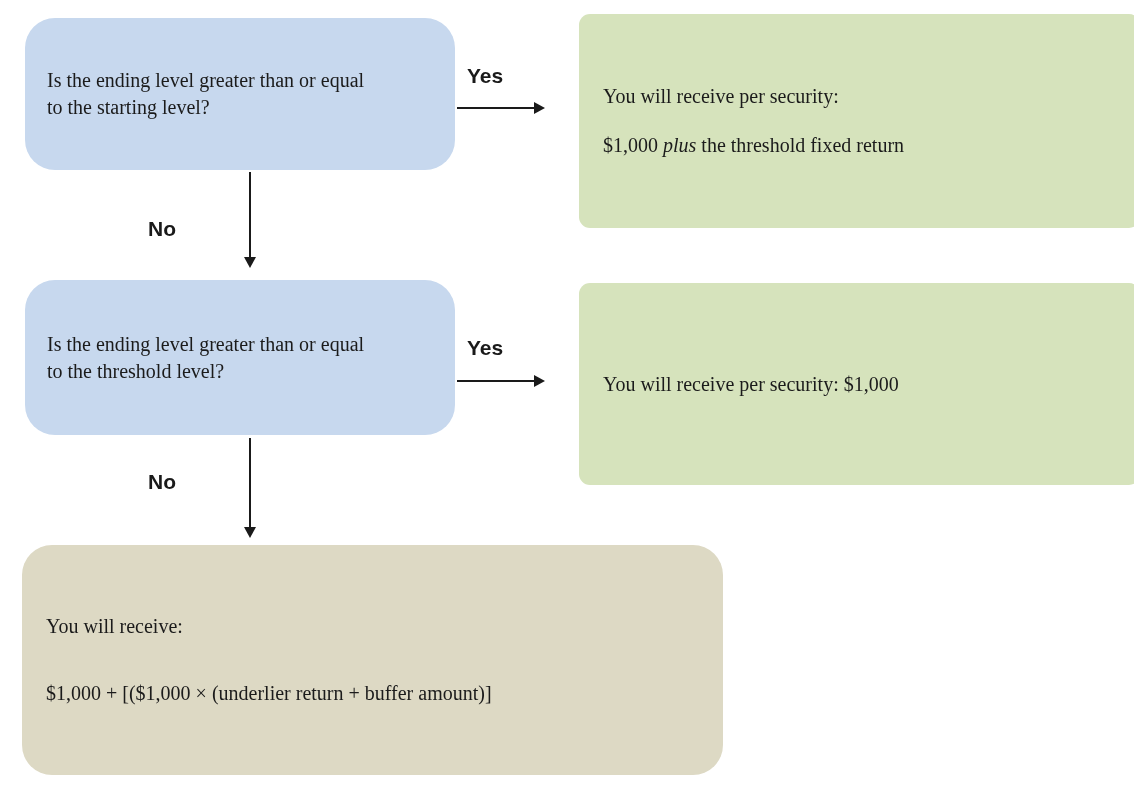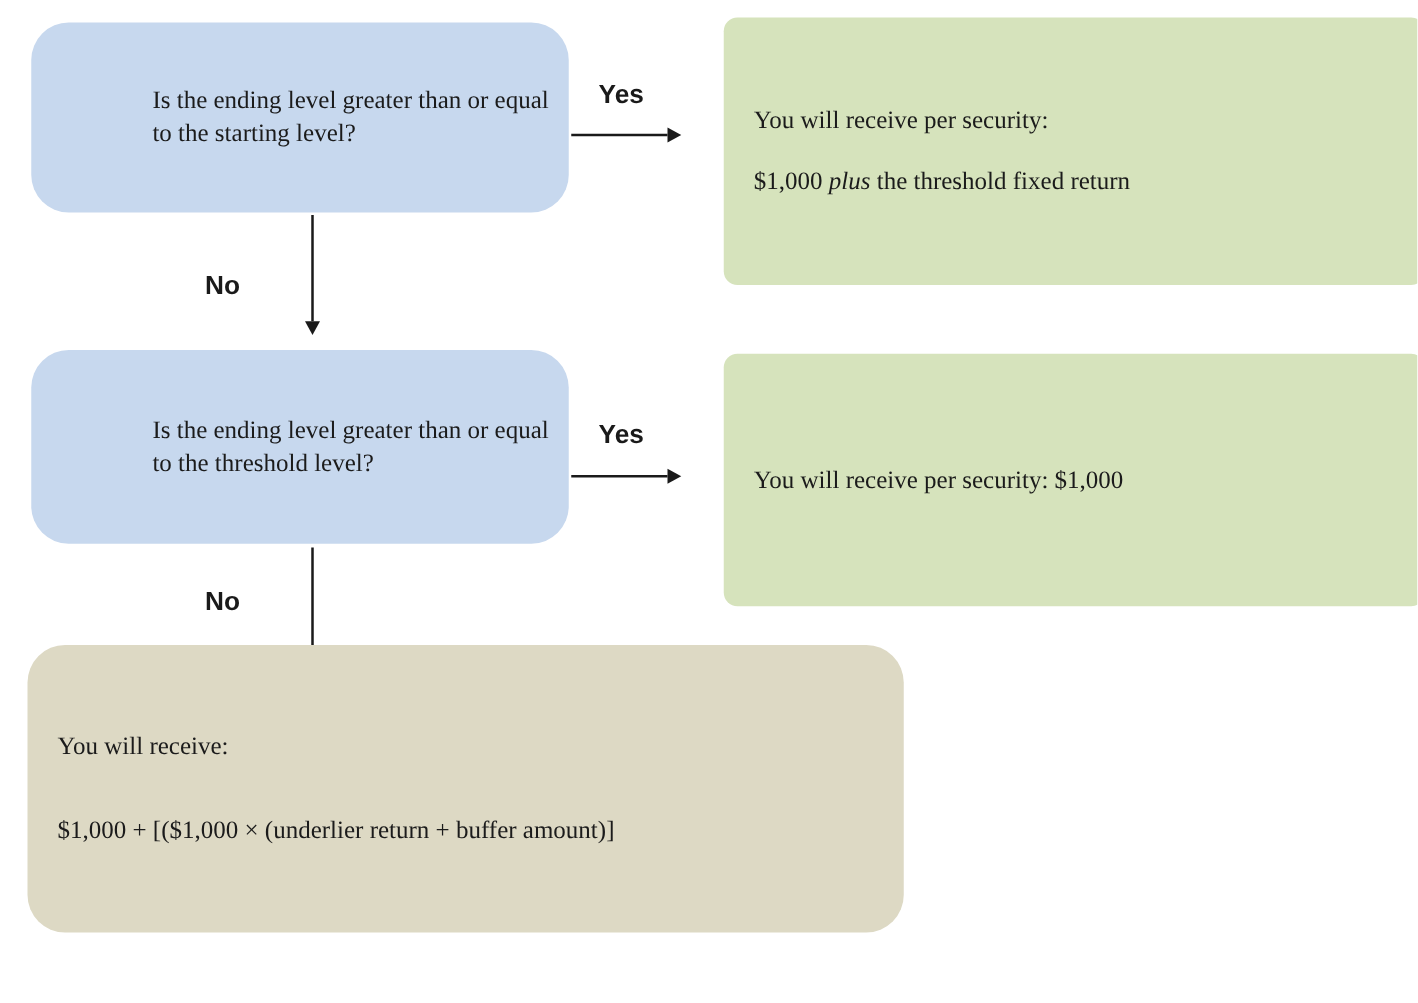--- a/index.html
+++ b/index.html
@@ -19,51 +19,50 @@
     justify-content: center;
     box-sizing: border-box;
   }
   .box-text { margin: 0; font-size: 20px; line-height: 27px; }
   .prewrap { white-space: pre-line; }
 
   .decision {
     background: var(--decision-fill, #c7d8ee);
     border-radius: 30px;
     padding: 0 16px 0 22px;
-    align-items: flex-end;
   }
   .box-d1 { left: 25px; top: 18px;  width: 430px; height: 152px; }
   .box-d2 { left: 25px; top: 280px; width: 430px; height: 155px; }
 
   .green {
     background: var(--positive-fill, #d6e3bc);
     border-radius: 11px;
     padding: 0 20px 0 24px;
     margin-left: 27px;
   }
   .box-g1 { left: 552px; top: 14px;  width: 561px; height: 214px; }
   .box-g2 { left: 552px; top: 283px; width: 561px; height: 202px; }
   .green .box-text + .box-text { margin-top: 22px; }
 
   .tan {
     background: var(--loss-fill, #ddd9c4);
     border-radius: 30px;
     padding: 0 20px 0 24px;
   }
-  .box-t1 { left: 22px; top: 516px; width: 701px; height: 230px; }
+  .box-t1 { left: 22px; top: 545px; width: 701px; height: 230px; }
   .tan .box-text + .box-text { margin-top: 40px; }
 
   .edge-label {
     position: absolute;
     font-family: "Liberation Sans", sans-serif;
     font-weight: bold;
     font-size: 21px;
     color: var(--line, #111111);
     width: 60px;
-    text-align: center;
+    text-align: left;
   }
   .label-yes1 { left: 467px; top: 64px; }
   .label-no1  { left: 148px; top: 217px; }
   .label-yes2 { left: 467px; top: 336px; }
   .label-no2  { left: 148px; top: 470px; }
 
   .arrow { position: absolute; background: var(--line, #1a1a1a); }
   .arrow.h { height: 2px; }
   .arrow.h::after {
     content: "";

